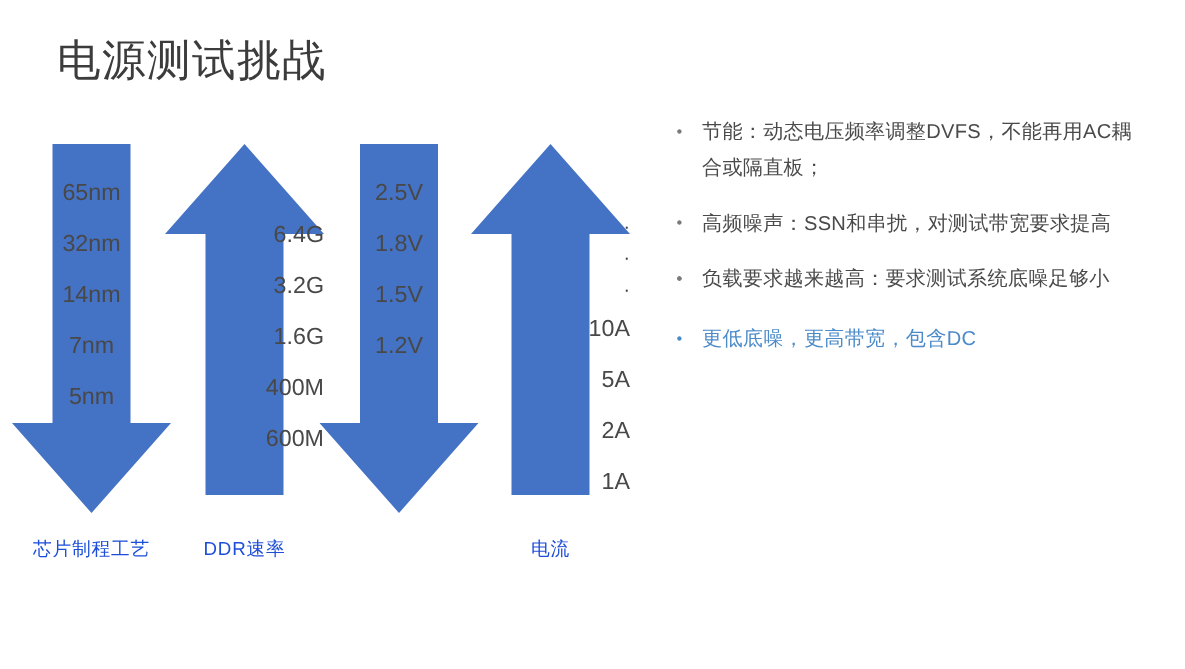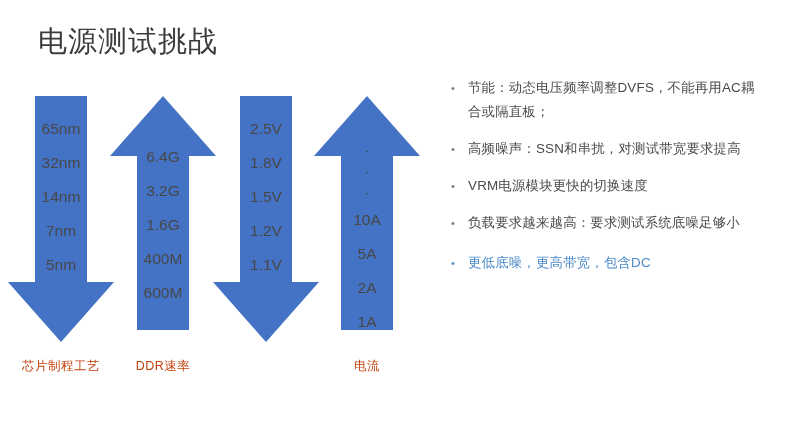--- a/index.html
+++ b/index.html
@@ -79,20 +79,21 @@
     flex-direction: column;
     box-sizing: border-box;
   }
   
   .arrow-values.down {
     padding-top: 16px;
   }
   
   .arrow-values.up {
     padding-top: 44px;
+    align-items: flex-end;
   }
   .arrow-values .val {
     height: 34px;
     line-height: 34px;
     text-align: center;
     color: #484848;
     font-size: 15.5px;
     white-space: nowrap;
   }
   .arrow-values .val.dot {
@@ -101,21 +102,21 @@
     line-height: 21px;
     color: #3a3a3a;
   }
 
   .axis-label {
     position: absolute;
     top: 262px;
     width: 106px;
     text-align: center;
     font-size: 12.5px;
-    color: #c2410c;
+    color: #1d4ed8;
     white-space: nowrap;
     letter-spacing: 0.5px;
   }
 
   
   #bullets {
     position: absolute;
     left: 448px;
     top: 76px;
     width: 320px;
@@ -190,21 +191,20 @@
       <div class="arrow-shape">
         <svg viewBox="0 0 106 246" xmlns="http://www.w3.org/2000/svg">
           <polygon points="27,0 79,0 79,186 106,186 53,246 0,186 27,186" fill="#4472C4"></polygon>
         </svg>
       </div>
       <div class="arrow-values down">
         <div class="val">2.5V</div>
         <div class="val">1.8V</div>
         <div class="val">1.5V</div>
         <div class="val">1.2V</div>
-        <div class="val">1.1V</div>
       </div>
     </div>
 
     <div class="arrow-col c3">
       <div class="arrow-shape">
         <svg viewBox="0 0 106 246" xmlns="http://www.w3.org/2000/svg">
           <polygon points="53,0 106,60 79,60 79,234 27,234 27,60 0,60" fill="#4472C4"></polygon>
         </svg>
       </div>
       <div class="arrow-values up">
@@ -225,21 +225,20 @@
     <div class="bullet">
       <span class="marker">•</span>
       <span>节能：动态电压频率调整DVFS，不能再用AC耦合或隔直板；</span>
     </div>
     <div class="bullet">
       <span class="marker">•</span>
       <span>高频噪声：SSN和串扰，对测试带宽要求提高</span>
     </div>
     <div class="bullet">
       <span class="marker">•</span>
-      <span>VRM电源模块更快的切换速度</span>
     </div>
     <div class="bullet">
       <span class="marker">•</span>
       <span>负载要求越来越高：要求测试系统底噪足够小</span>
     </div>
     <div class="bullet accent" style="color: rgb(76, 139, 201);">
       <span class="marker" style="color: rgb(76, 139, 201);">•</span>
       <span>更低底噪，更高带宽，包含DC</span>
     </div>
   </div>

